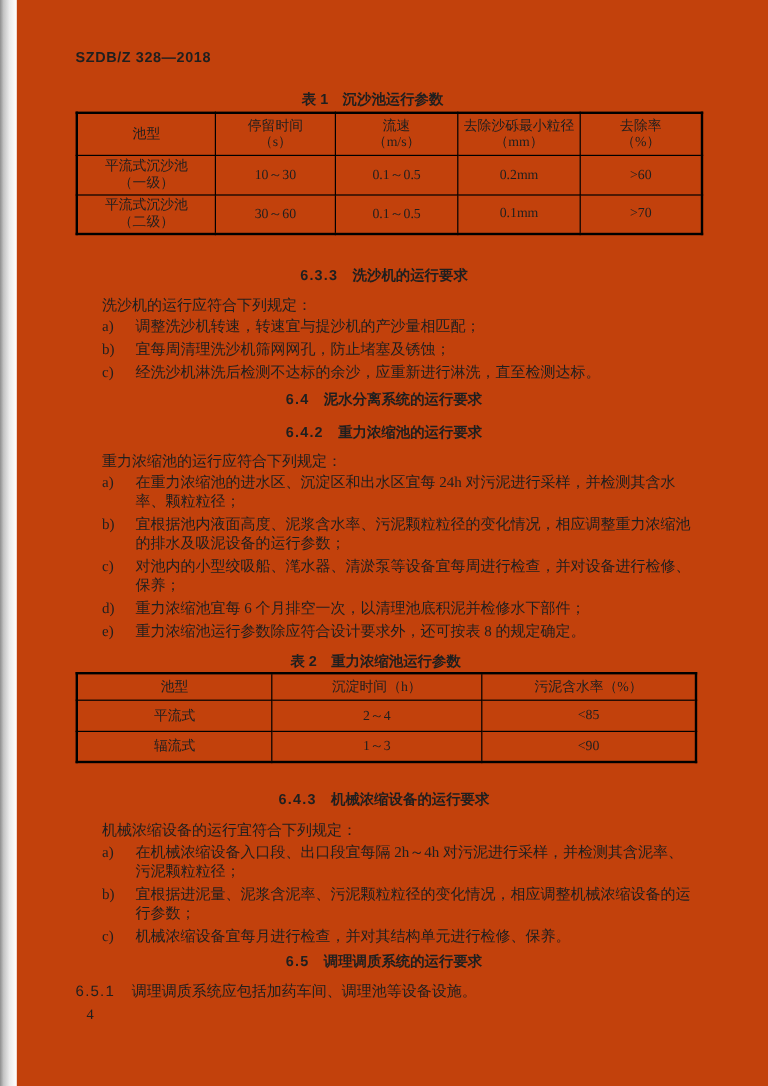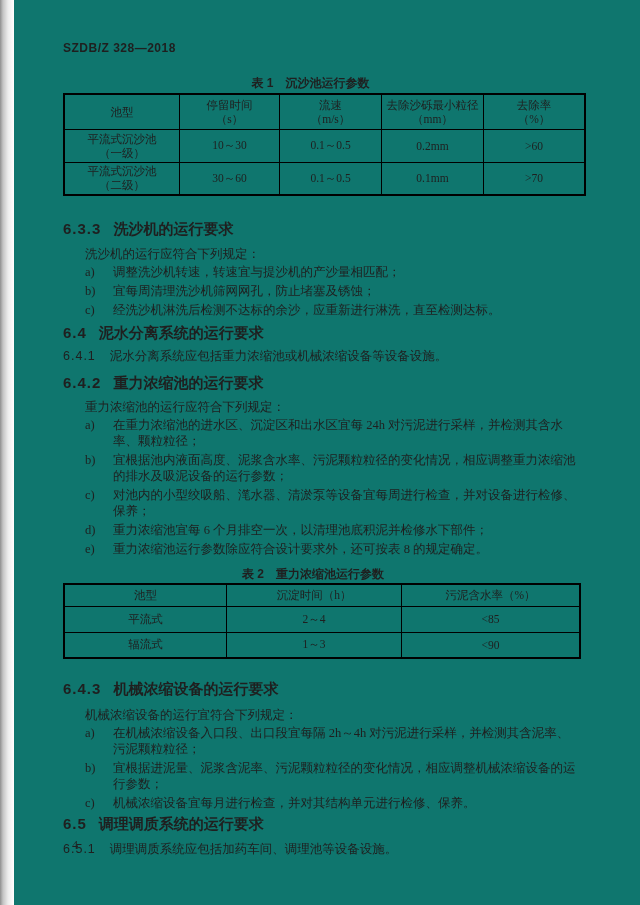--- a/index.html
+++ b/index.html
@@ -9,21 +9,21 @@
     font-family:"Liberation Serif","DejaVu Serif",serif;
     color:#1f1f1f;
     position:relative;
     overflow:hidden;
   }
   .page{
     position:relative;
     width:640px;height:905px;
     box-sizing:border-box;
     padding:41px 63px 0 63px;
-    background:#0f766e;
+    background:#c2410c;
   }
   
   .page::before{
     content:"";
     position:absolute;left:0;top:0;bottom:0;width:14px;
     background:linear-gradient(90deg,#8f8f8f 0px,#c4c4c4 3px,#ececec 8px,#ffffff 14px);
   }
   .doc-header{
     font-family:"Liberation Sans","DejaVu Sans",sans-serif;
     font-weight:bold;font-size:12px;line-height:14px;letter-spacing:0.5px;
@@ -60,21 +60,21 @@
   .t1 .c0{width:110px;}
   .t1 .c1{width:95px;font-family:Liberation Serif, serif;}
   .t1 .c2{width:97px;}
   .t1 .c3{width:97px;}
   .t1 .c4{width:96px;}
   .t2 .c0{width:157px;}
   .t2 .c1{width:170px;}
   .t2 .c2{width:173px;}
   .heading{
     font-family:"Liberation Sans","DejaVu Sans",sans-serif;
-    font-weight:bold;font-size:15px;line-height:16px;
+    font-weight:bold;font-size:12px;line-height:16px;text-align:center;
   }
   .heading .h-num{margin-right:12px;letter-spacing:1px;}
   .clause{font-size:12.5px;line-height:16px;}
   .clause .h-num{
     font-family:"Liberation Sans","DejaVu Sans",sans-serif;
     margin-right:14px;letter-spacing:1px;
   }
   .intro{margin-top:9px;margin-left:22px;font-size:12.5px;line-height:16px;}
   .list{margin-top:2px;margin-left:22px;}
   .li{display:flex;margin-bottom:3px;font-size:12.5px;line-height:16px;}
@@ -170,23 +170,20 @@
     <div class="li">
       <span class="li-label">c)</span>
       <span class="li-text">经洗沙机淋洗后检测不达标的余沙，应重新进行淋洗，直至检测达标。</span>
     </div>
   </div>
 
   <div class="heading mt-s64">
     <span class="h-num">6.4</span><span>泥水分离系统的运行要求</span>
   </div>
 
-  <div class="clause mt-s641">
-    <span class="h-num">6.4.1</span><span>泥水分离系统应包括重力浓缩池或机械浓缩设备等设备设施。</span>
-  </div>
 
   <div class="heading mt-s642">
     <span class="h-num">6.4.2</span><span>重力浓缩池的运行要求</span>
   </div>
   <div class="intro mt-intro2">重力浓缩池的运行应符合下列规定：</div>
   <div class="list">
     <div class="li">
       <span class="li-label">a)</span>
       <span class="li-text">在重力浓缩池的进水区、沉淀区和出水区宜每 24h 对污泥进行采样，并检测其含水率、颗粒粒径；</span>
     </div>

